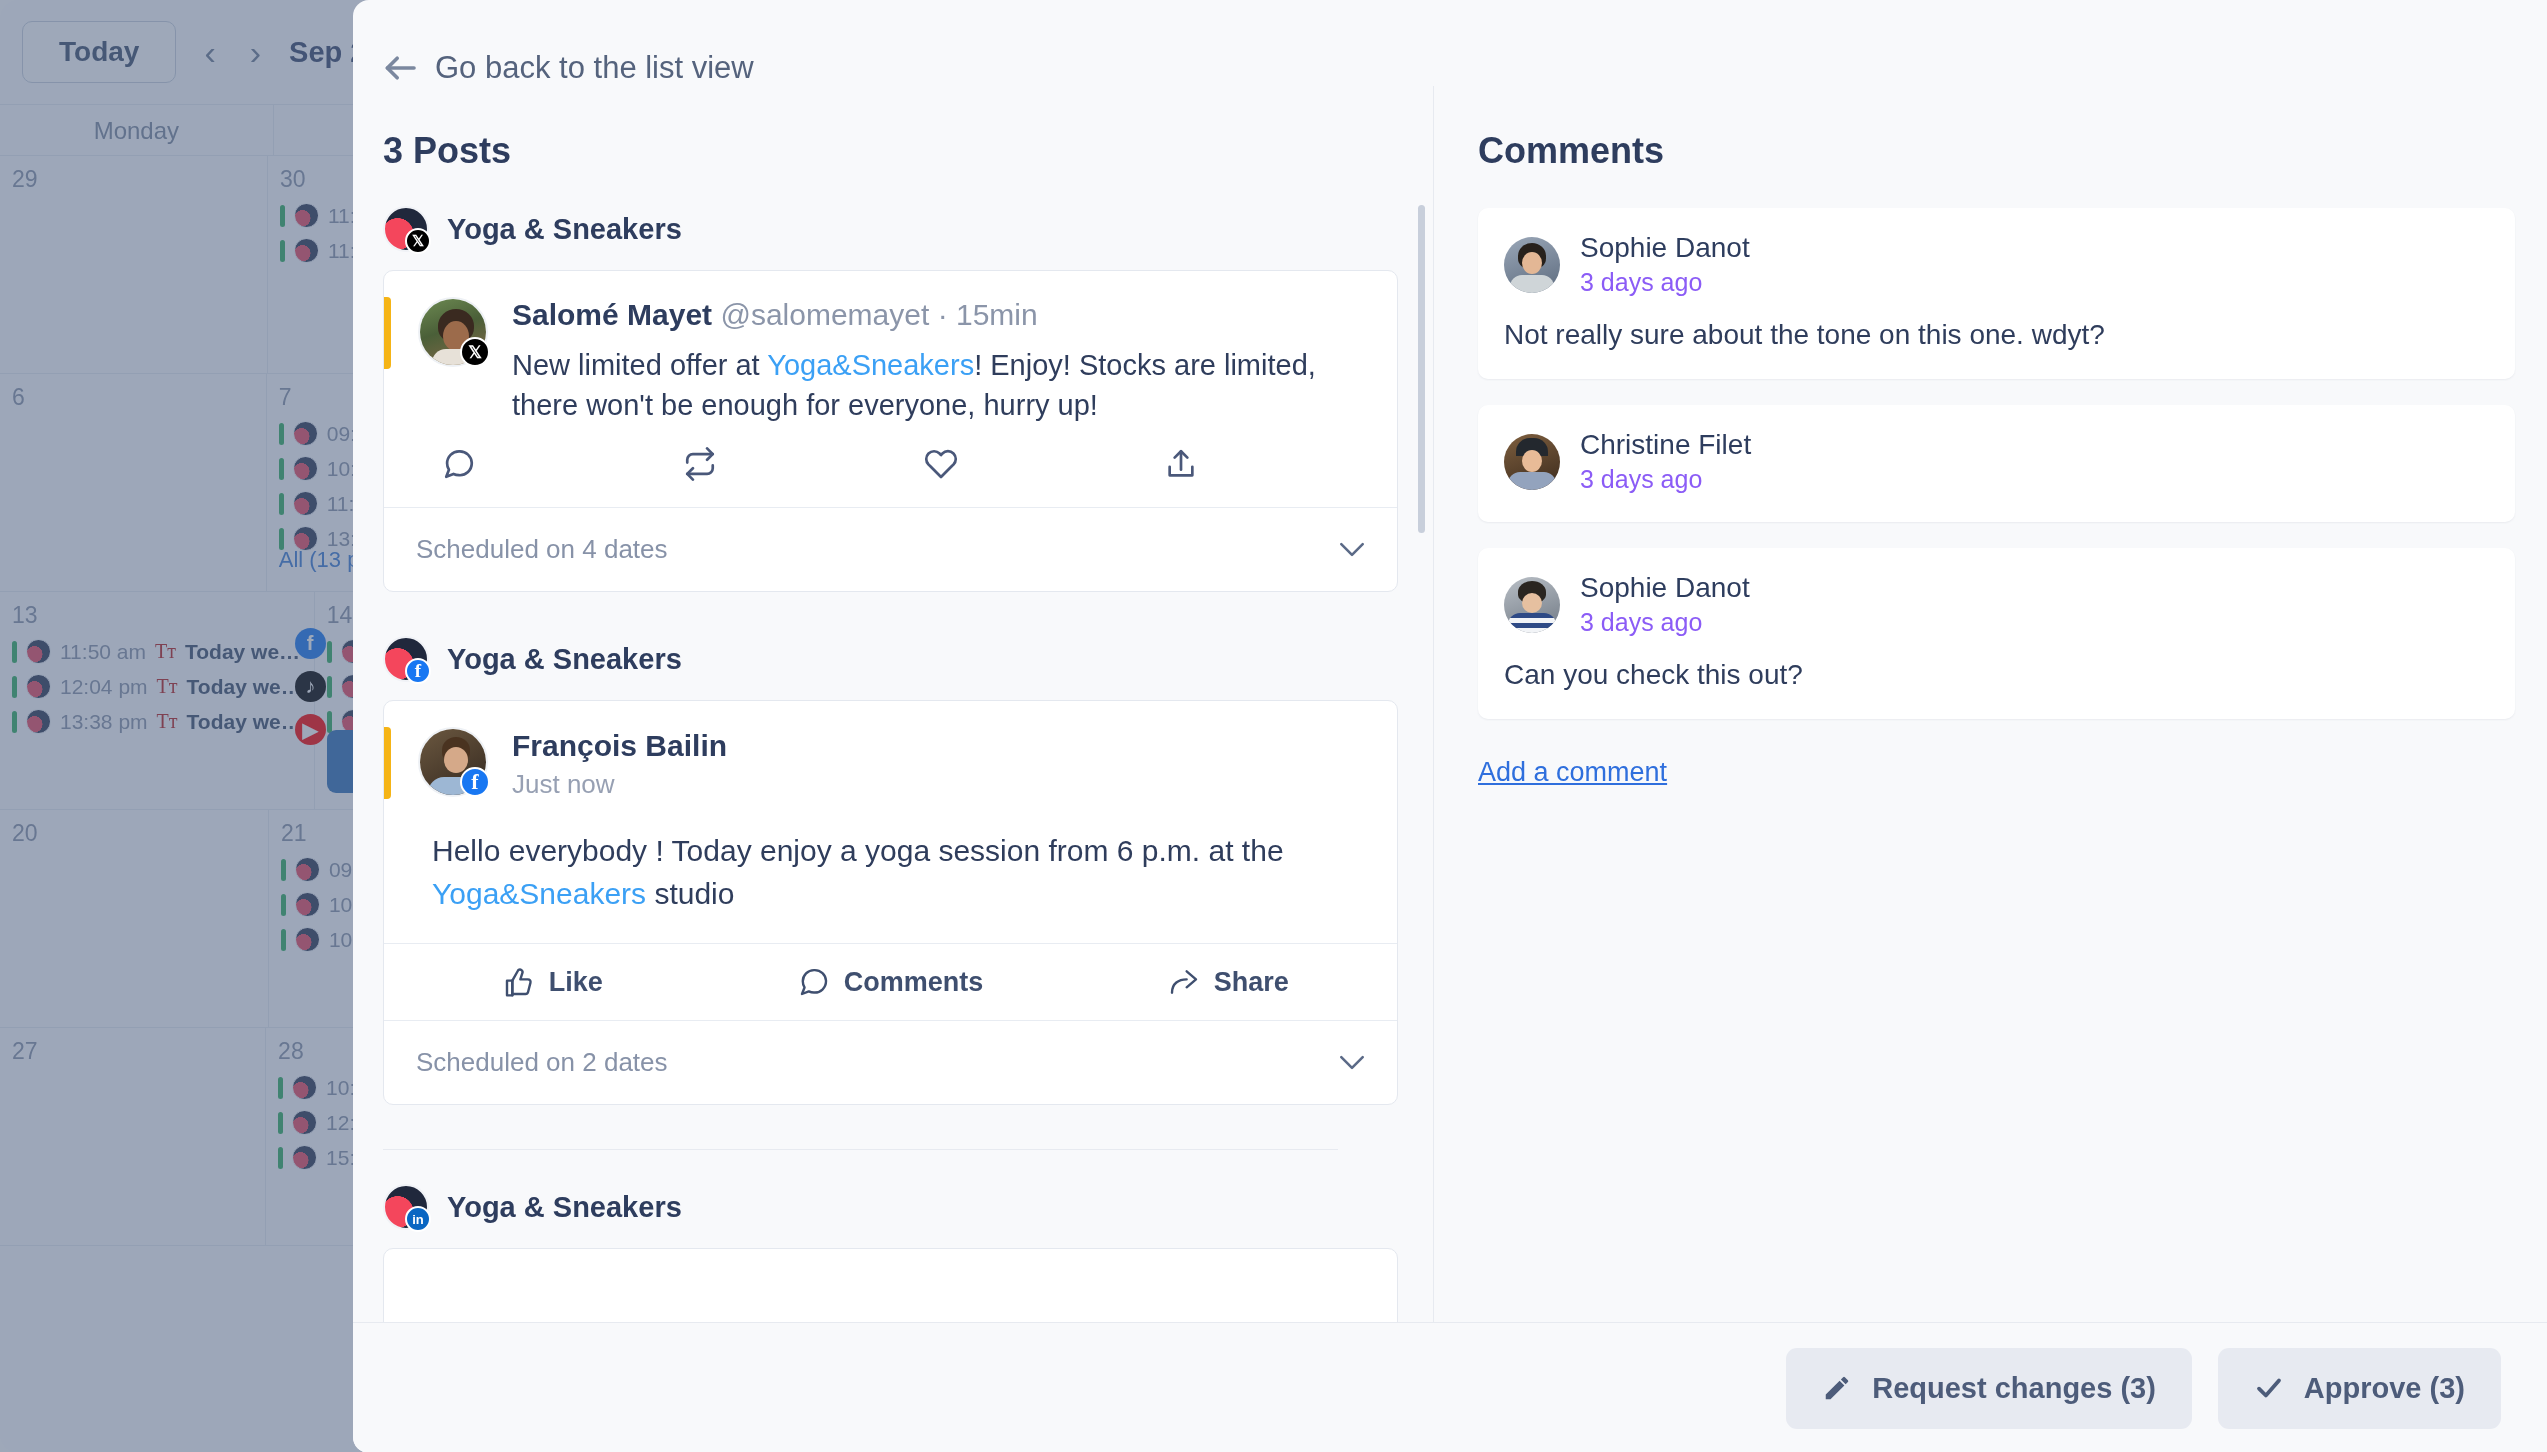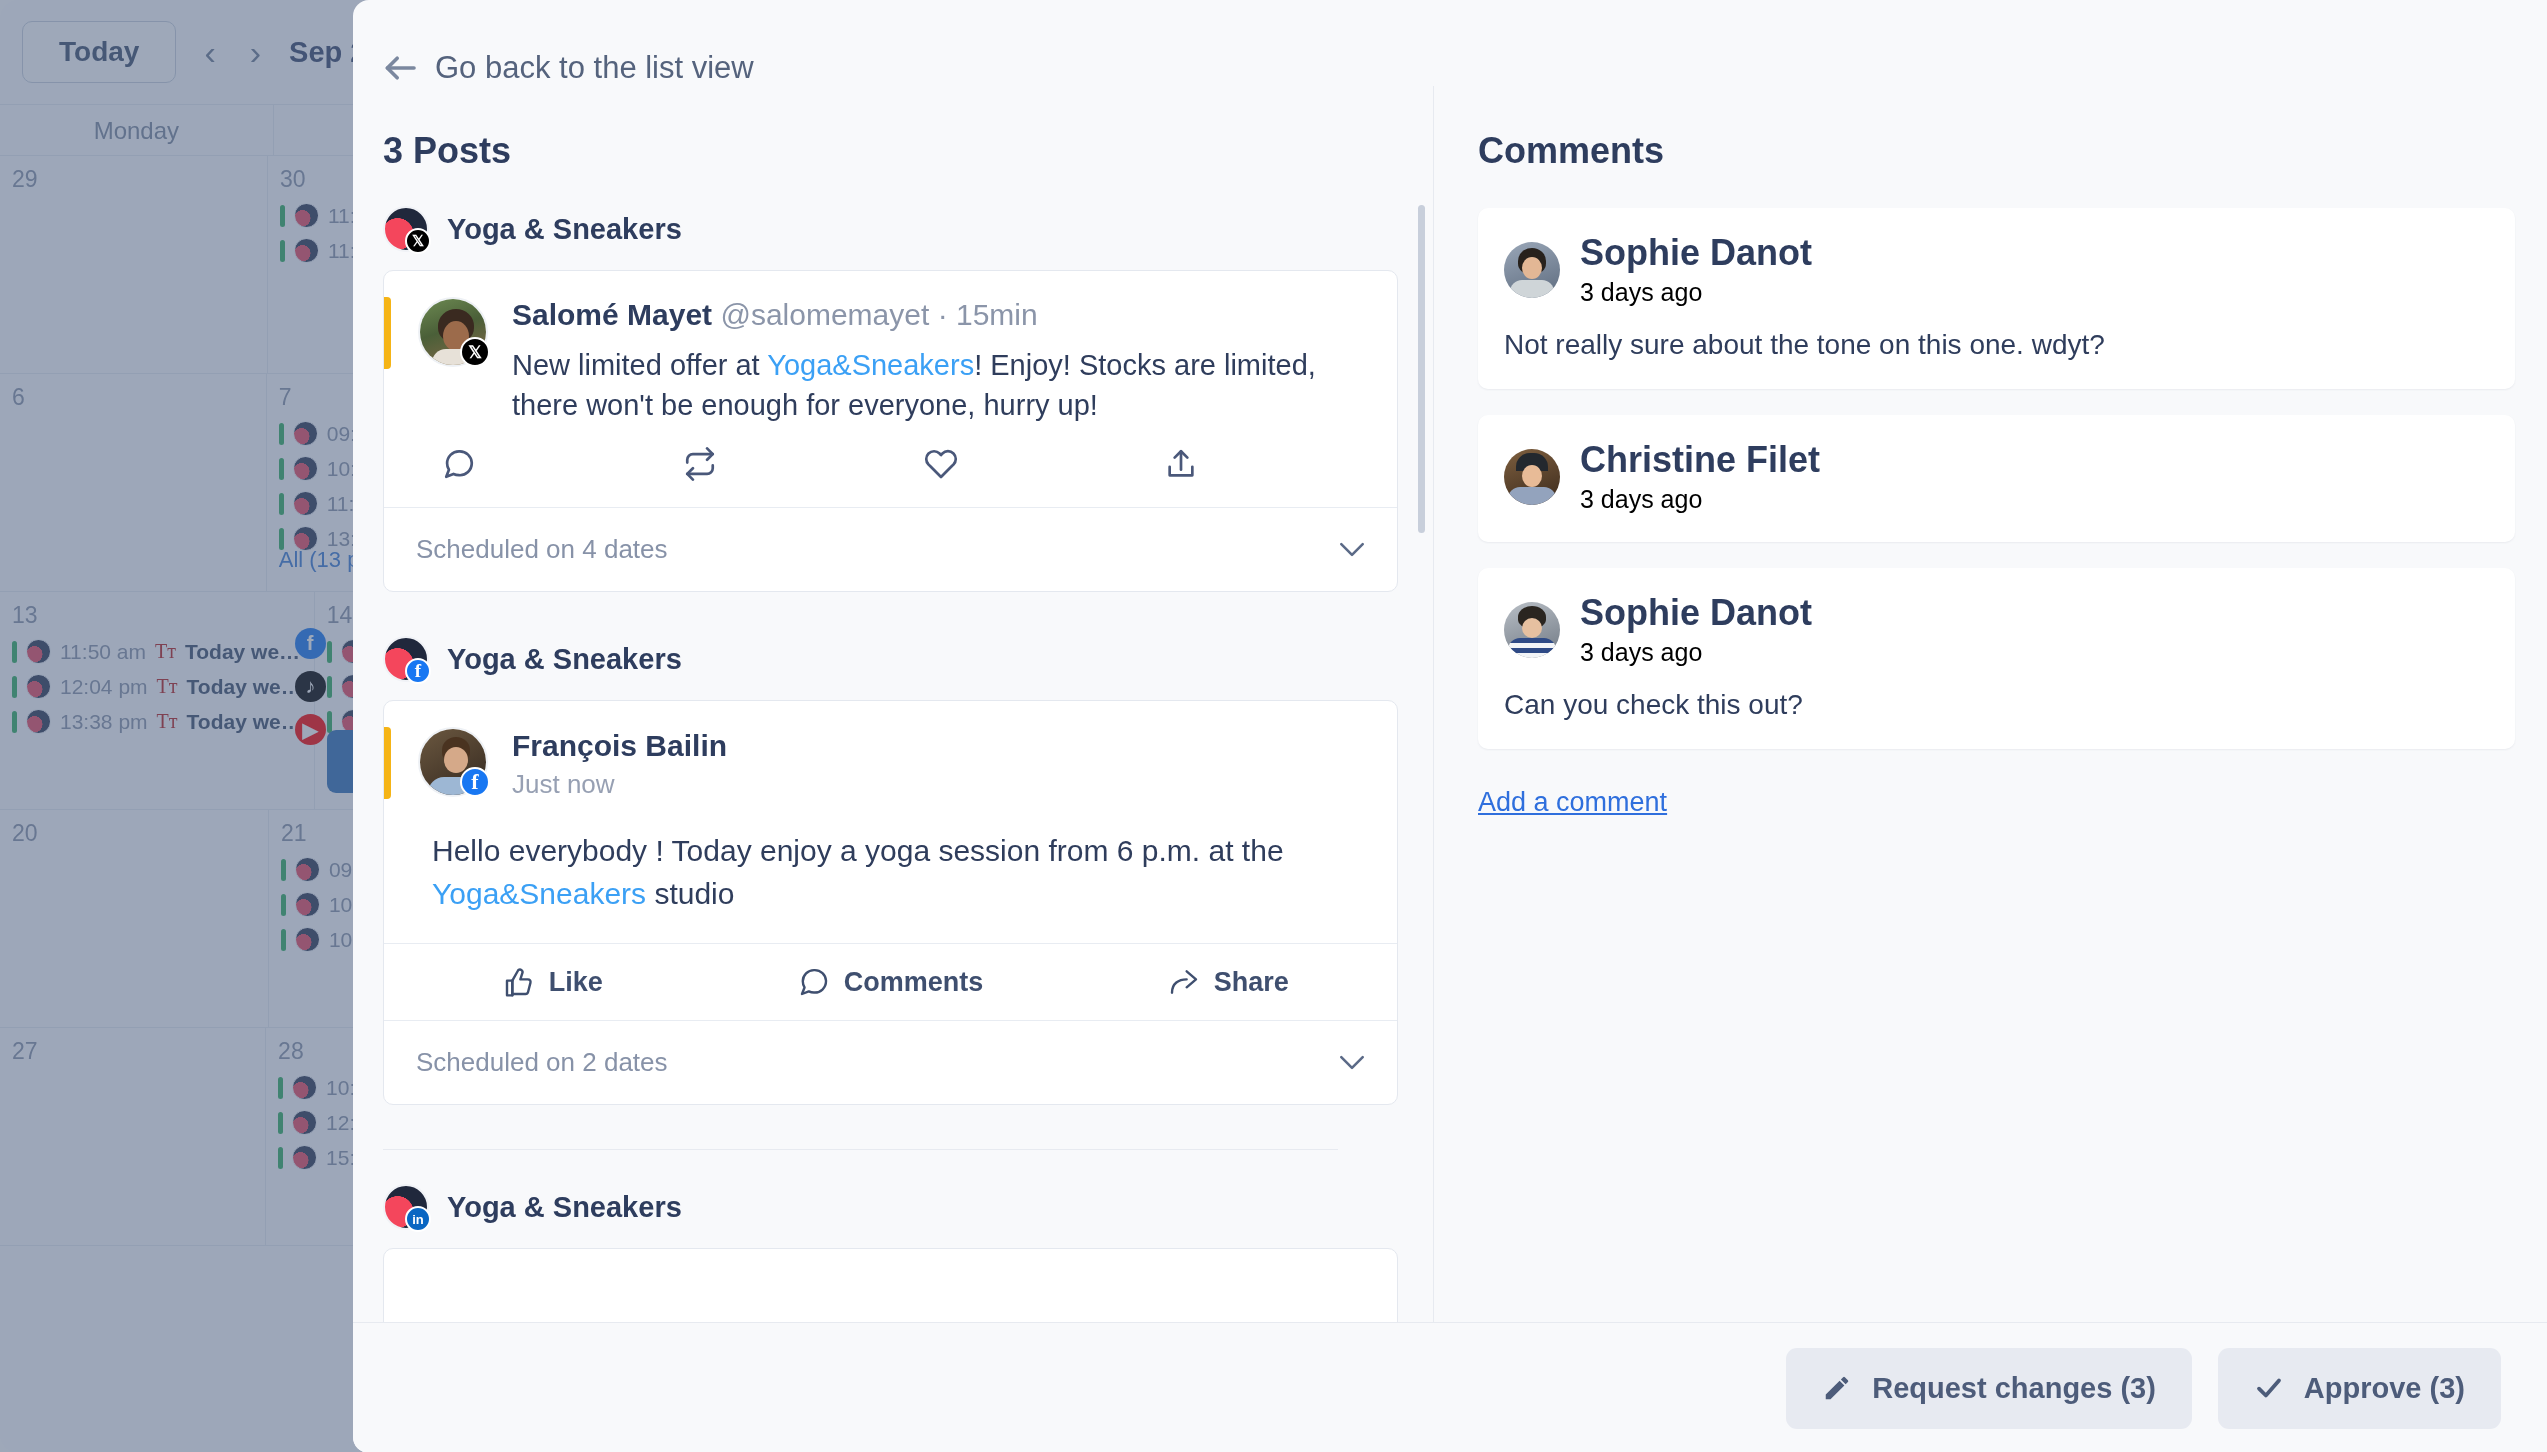--- a/index.html
+++ b/index.html
@@ -185,22 +185,22 @@
     flex: 1; border-left: 1px solid #e7eaf0;
     padding: 44px 32px 0 44px; min-width: 0;
   }
   .c-title { font-size: 36px; font-weight: 700; color: #2e3d5e; margin-bottom: 36px; }
   .c-card {
     background: #fff; border-radius: 10px; padding: 24px 26px 28px 26px;
     margin-bottom: 26px; box-shadow: 0 1px 2px rgba(40,55,85,.07);
   }
   .c-head { display: flex; align-items: center; gap: 20px; }
   .c-av { width: 56px; height: 56px; border-radius: 50%; flex: none; overflow:hidden; position:relative;}
-  .c-name { font-size: 36px; font-weight: 700; color: #2e3d5e; }
-  .c-time { font-size: 25px; color: #000000; margin-top: 4px; }
+  .c-name { font-size: 28px; font-weight: 400; color: #2e3d5e; }
+  .c-time { font-size: 25px; color: #8b5cf6; margin-top: 4px; }
   .c-text { font-size: 28px; color: #2f3d5c; margin-top: 22px; }
   .add-comment {
     font-size: 27px; color: #2f6fdd; text-decoration: underline; margin-top: 12px; display:inline-block;
   }
 
   
   .m-footer {
     border-top: 1px solid #e7eaf0; height: 131px;
     display: flex; align-items: center; justify-content: flex-end;
     gap: 26px; padding-right: 46px; background: #f8f9fb;

